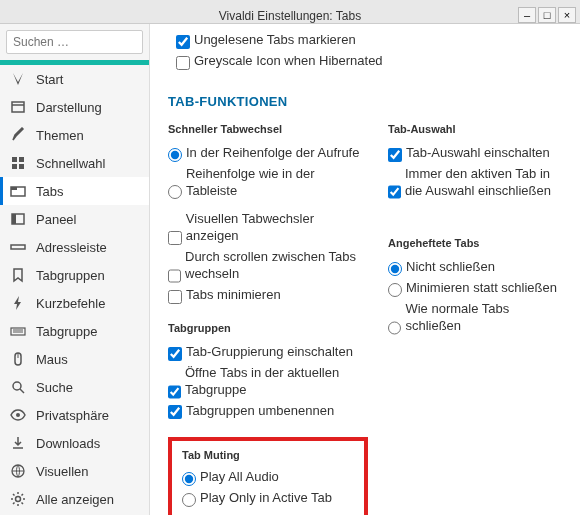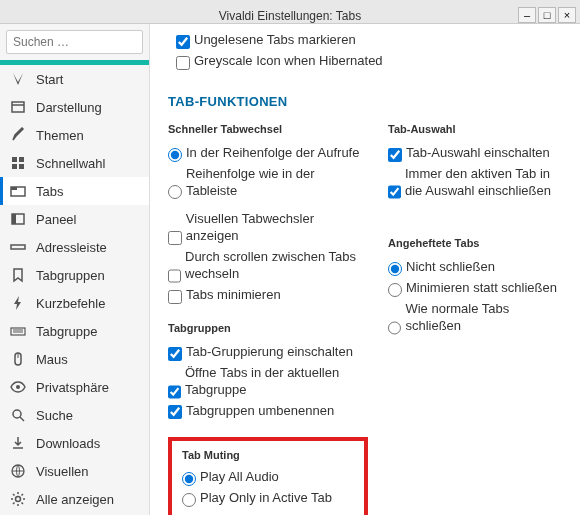--- a/index.html
+++ b/index.html
@@ -142,34 +142,34 @@
             <svg viewBox="0 0 16 16">
               <rect x="5" y="2" width="6" height="12" rx="3" fill="none" stroke="#555" stroke-width="1.5"></rect>
               <line x1="8" y1="2" x2="8" y2="7" stroke="#555"></line>
             </svg>
           </span>
           <span>Maus</span>
         </li>
       <li class="nav-item">
           <span class="nav-icon">
             <svg viewBox="0 0 16 16">
+              <circle cx="7" cy="7" r="4" fill="none" stroke="#555" stroke-width="1.5"></circle>
+              <line x1="10" y1="10" x2="14" y2="14" stroke="#555" stroke-width="1.5"></line>
+            </svg>
+          </span>
+          <span>Suche</span>
+        </li>
+      <li class="nav-item">
+          <span class="nav-icon">
+            <svg viewBox="0 0 16 16">
               <path fill="none" stroke="#555" stroke-width="1.5" d="M1 8c2-4 5-5 7-5s5 1 7 5c-2 4-5 5-7 5s-5-1-7-5z"></path>
               <circle cx="8" cy="8" r="2" fill="#555"></circle>
             </svg>
           </span>
           <span>Privatsphäre</span>
-        </li>
-      <li class="nav-item">
-          <span class="nav-icon">
-            <svg viewBox="0 0 16 16">
-              <circle cx="7" cy="7" r="4" fill="none" stroke="#555" stroke-width="1.5"></circle>
-              <line x1="10" y1="10" x2="14" y2="14" stroke="#555" stroke-width="1.5"></line>
-            </svg>
-          </span>
-          <span>Suche</span>
         </li>
       <li class="nav-item">
           <span class="nav-icon">
             <svg viewBox="0 0 16 16">
               <path fill="none" stroke="#555" stroke-width="1.5" d="M8 2v8m-3-3l3 3 3-3M3 13h10"></path>
             </svg>
           </span>
           <span>Downloads</span>
         </li>
       <li class="nav-item">

